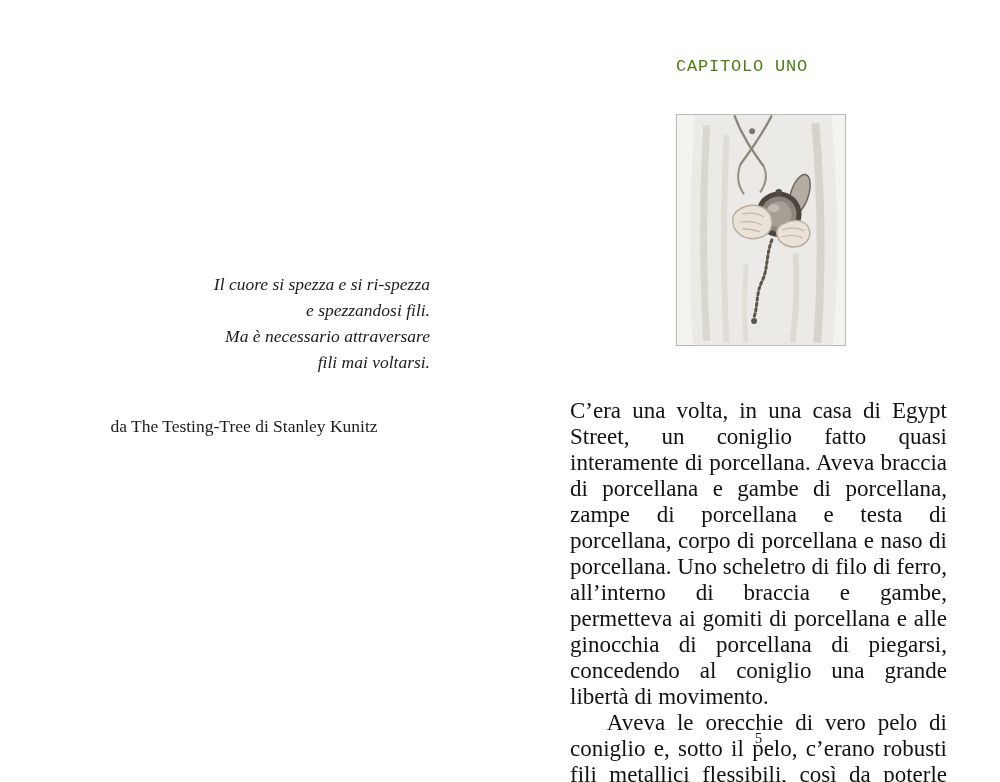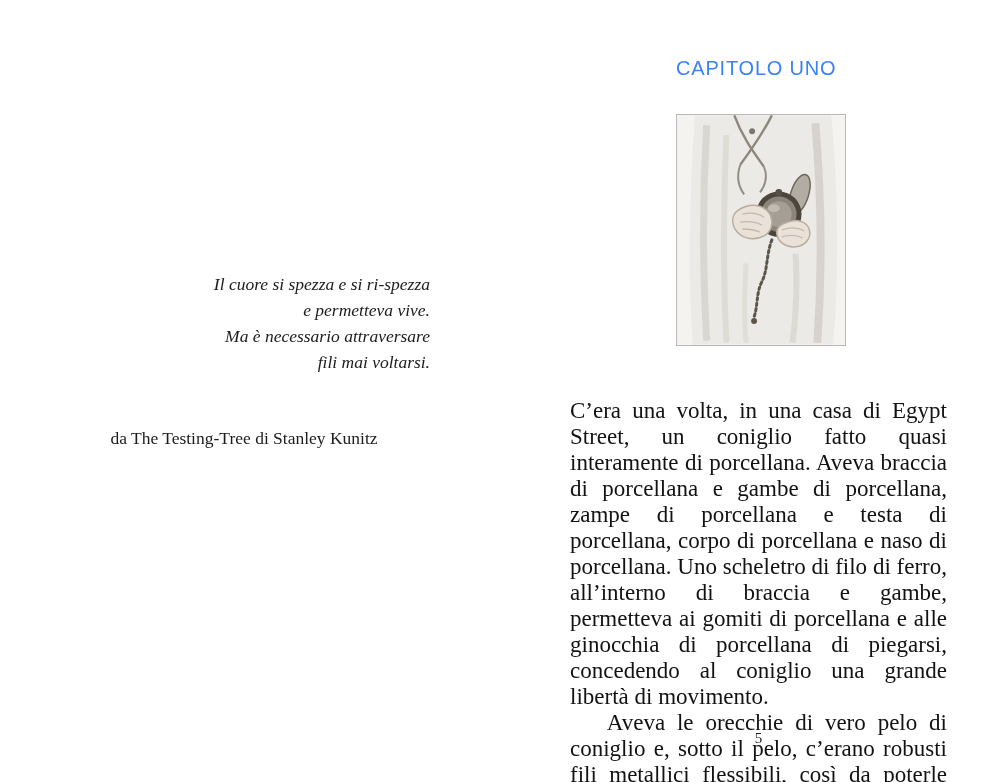--- a/index.html
+++ b/index.html
@@ -21,37 +21,37 @@
     width: 372px;
     text-align: right;
     font-style: italic;
     font-size: 17.5px;
     line-height: 26px;
     color: #1c1c1c;
   }
   .attribution {
     position: absolute;
     left: 48px;
-    top: 428px;
+    top: 416px;
     width: 392px;
     text-align: center;
     font-size: 17.5px;
     color: #1c1c1c;
   }
 
   
   .chapter-heading {
     position: absolute;
     left: 676px;
     top: 57px;
-    font-family: Liberation Sans, sans-serif;
+    font-family: Liberation Mono, monospace;
     font-weight: 400;
-    font-size: 20px;
+    font-size: 17px;
     letter-spacing: 0.8px;
-    color: #3b82f6;
+    color: #4d7c0f;
     white-space: nowrap;
   }
   .illustration-frame {
     position: absolute;
     left: 676px;
     top: 114px;
     width: 170px;
     height: 232px;
     border: 1px solid #b9b9b9;
     background: #fbfaf8;
@@ -83,21 +83,21 @@
     color: #1c1c1c;
   }
 </style>
 </head>
 <body>
 
 <div class="page-spread">
 
   <div class="epigraph">
     <div>Il cuore si spezza e si ri-spezza</div>
-    <div>e permetteva vive.</div>
+    <div>e spezzandosi fili.</div>
     <div>Ma è necessario attraversare</div>
     <div>fili mai voltarsi.</div>
   </div>
   <div class="attribution">da The Testing-Tree di Stanley Kunitz</div>
 
   <div class="chapter-heading">CAPITOLO UNO</div>
 
   <div class="illustration-frame">
     <svg viewBox="0 0 170 232" xmlns="http://www.w3.org/2000/svg" aria-hidden="true">
 

